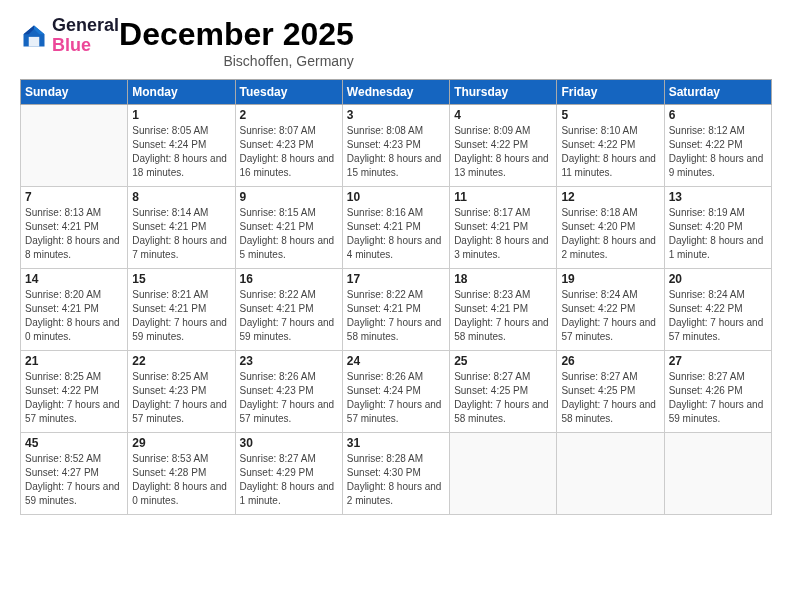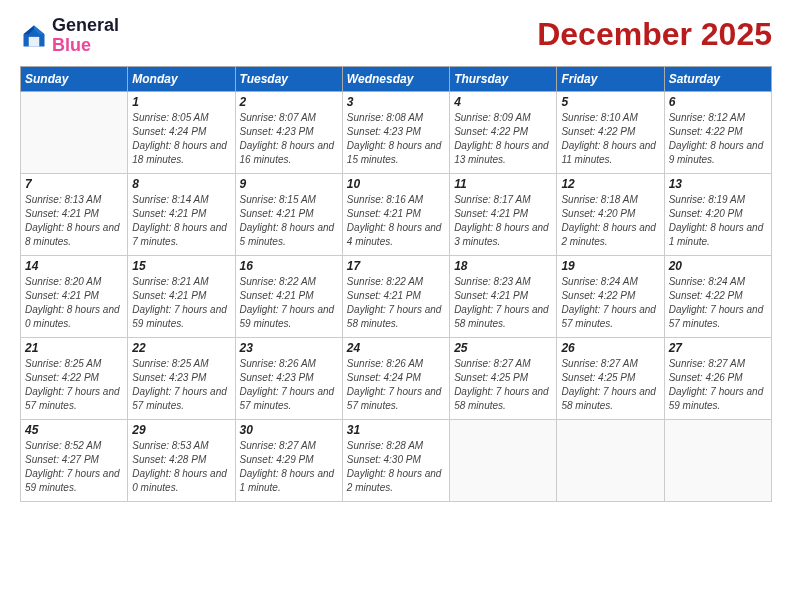--- a/index.html
+++ b/index.html
@@ -11,21 +11,21 @@
       overflow: hidden;
     }
     .page {
       width: 792px;
       height: 612px;
       padding: 16px 20px;
       background: #fff;
     }
     .header {
       display: flex;
-      justify-content: space-between;
+      justify-content: flex-start;
       align-items: flex-start;
       margin-bottom: 10px;
     }
     .logo {
       display: flex;
       align-items: center;
       gap: 4px;
     }
     .logo-text {
       font-size: 18px;
@@ -36,31 +36,30 @@
     .logo-icon {
       width: 28px;
       height: 28px;
     }
     .title-block {
       text-align: right;
     }
     .month-year {
       font-size: 32px;
       font-weight: bold;
-      color: #b91c1c;
+      color: #000000;
     }
     .location {
       font-size: 14px;
       color: #555;
     }
     .calendar {
       width: 100%;
       border-collapse: collapse;
       table-layout: fixed;
-      font-style: italic;
     }
     .calendar th {
       background: #1565c0;
       color: #fff;
       font-size: 12px;
       font-weight: bold;
       padding: 5px 4px;
       text-align: left;
       border: 1px solid #aaa;
     }
@@ -100,20 +99,21 @@
         <polygon points="16,4 4,14 10,14 16,8" fill="#0d47a1"></polygon>
         <rect x="10" y="17" width="12" height="11" fill="#fff" opacity="0.9"></rect>
       </svg>
       <div class="logo-text">
         <div>General</div>
         <div style="color:#ec4899">Blue</div>
       </div>
     </div>
     <div class="title-block">
       <div class="month-year">December 2025</div>
+      <div class="location">Bischoffen, Germany</div>
     </div>
   </div>
 
   <table class="calendar">
     <thead>
       <tr>
       <th>Sunday</th>
           <th>Monday</th>
           <th>Tuesday</th>
           <th>Wednesday</th>

